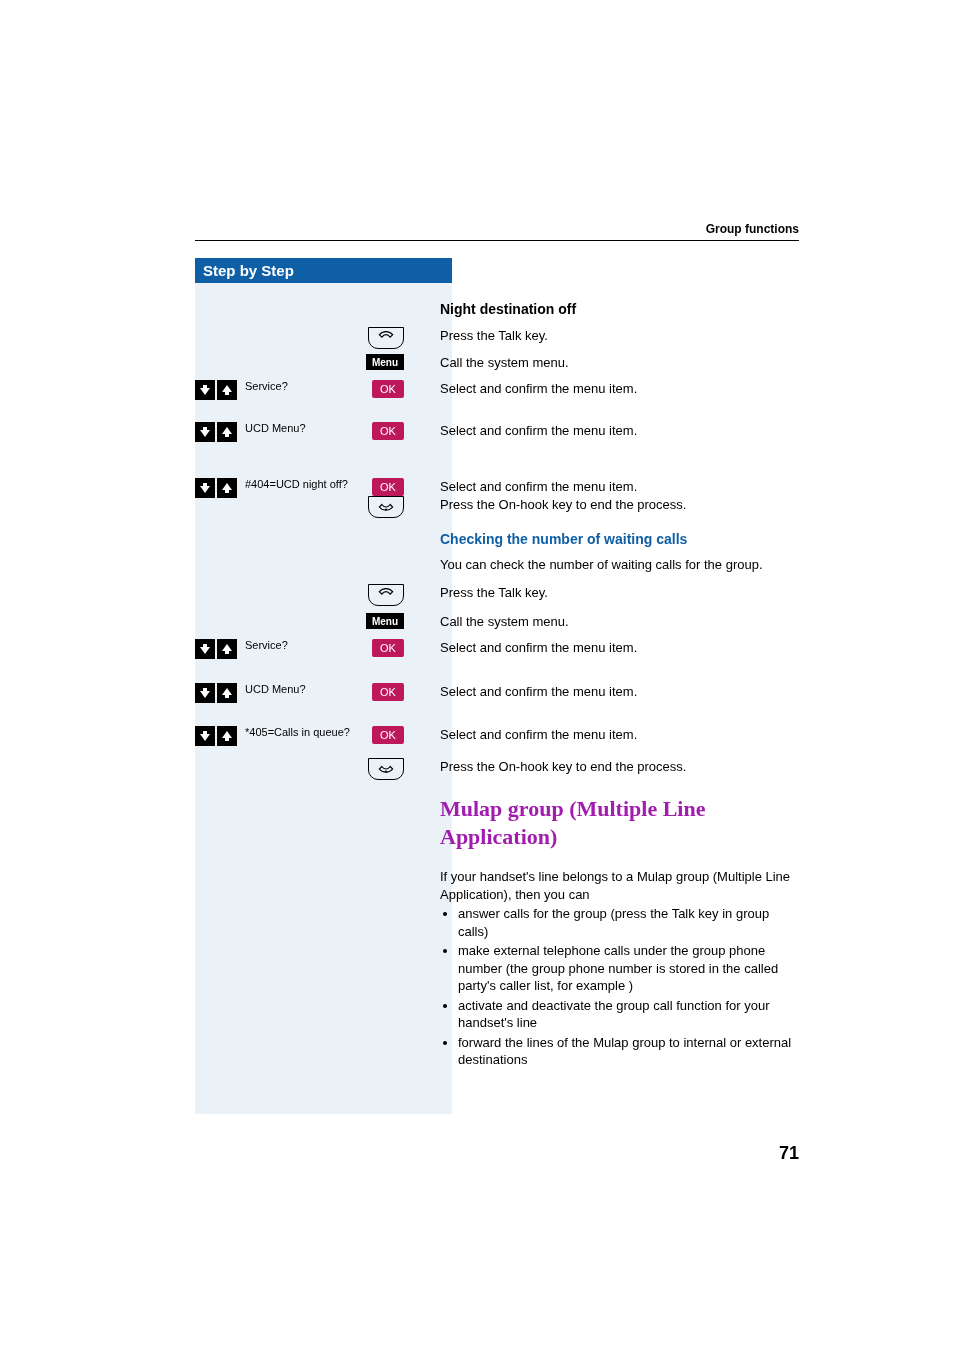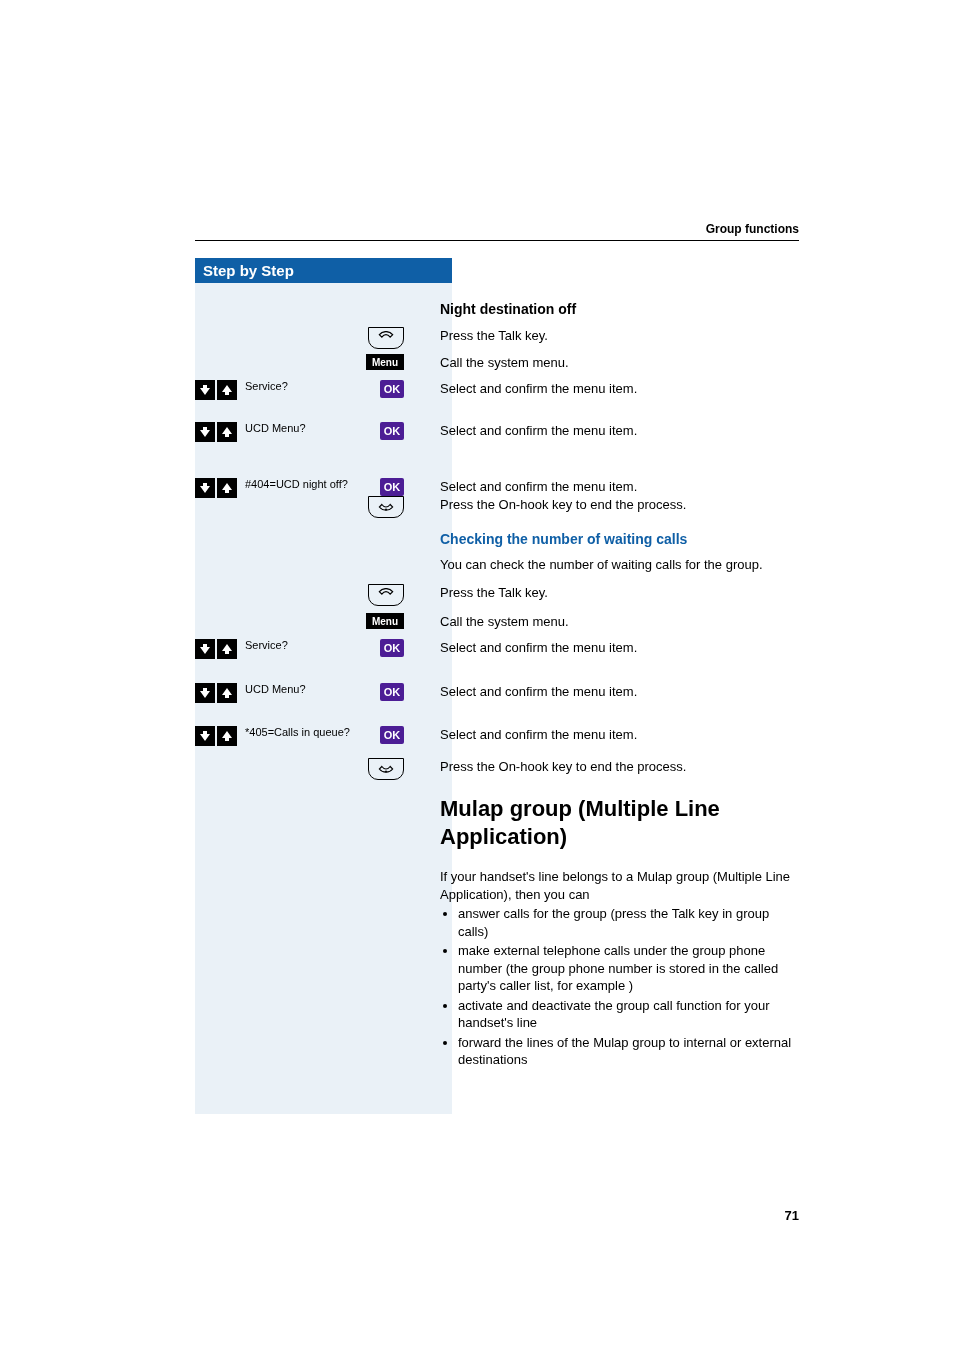--- a/index.html
+++ b/index.html
@@ -79,30 +79,29 @@
   }
   .arrow-box svg { fill: #fff; }
   .arrows-pair { display: flex; gap: 2px; margin-right: 4px; }
   .menu-label {
     font-size: 11px;
     color: #000;
     line-height: 1.2;
     text-align: left;
   }
   .ok-btn {
-    width: 24px;
+    width: 32px;
     height: 18px;
-    background: #4c1d95;
+    background: #be185d;
     color: #fff;
     font-size: 11px;
     display: flex;
     align-items: center;
     justify-content: center;
     border-radius: 2px;
-    font-weight: bold;
   }
   .menu-btn {
     height: 16px;
     background: #000000;
     color: #fff;
     font-size: 10px;
     padding: 0 6px;
     display: flex;
     align-items: center;
     justify-content: center;
@@ -113,45 +112,45 @@
     height: 22px;
     border: 1.5px solid #000;
     border-radius: 0 0 10px 10px;
     display: flex;
     align-items: center;
     justify-content: center;
   }
   .bold-black { font-weight: bold; font-size: 14px; color: #000; }
   .heading-blue { font-weight: bold; font-size: 14px; color: #0f5fa6; }
   .section-title {
-    font-family: Liberation Sans, sans-serif;
+    font-family: Liberation Serif, serif;
     font-weight: bold;
     font-size: 22px;
-    color: #000000;
+    color: #a21caf;
     line-height: 1.25;
   }
   .body-text {
     font-size: 13px;
     color: #000;
     line-height: 1.35;
   }
   .bullets {
     padding-left: 18px;
     margin: 2px 0 0 0;
   }
   .bullets li {
     font-size: 13px;
     line-height: 1.35;
     margin-bottom: 2px;
   }
   .page-num {
     position: absolute;
     right: 155px;
-    top: 1208px;
-    font-size: 13px;
+    top: 1143px;
+    font-size: 18px;
     font-weight: bold;
   }
 </style>
 </head>
 <body>
 
 <div class="page">
 
   <div class="header-label">Group functions</div>
   <div class="header-rule"></div>

